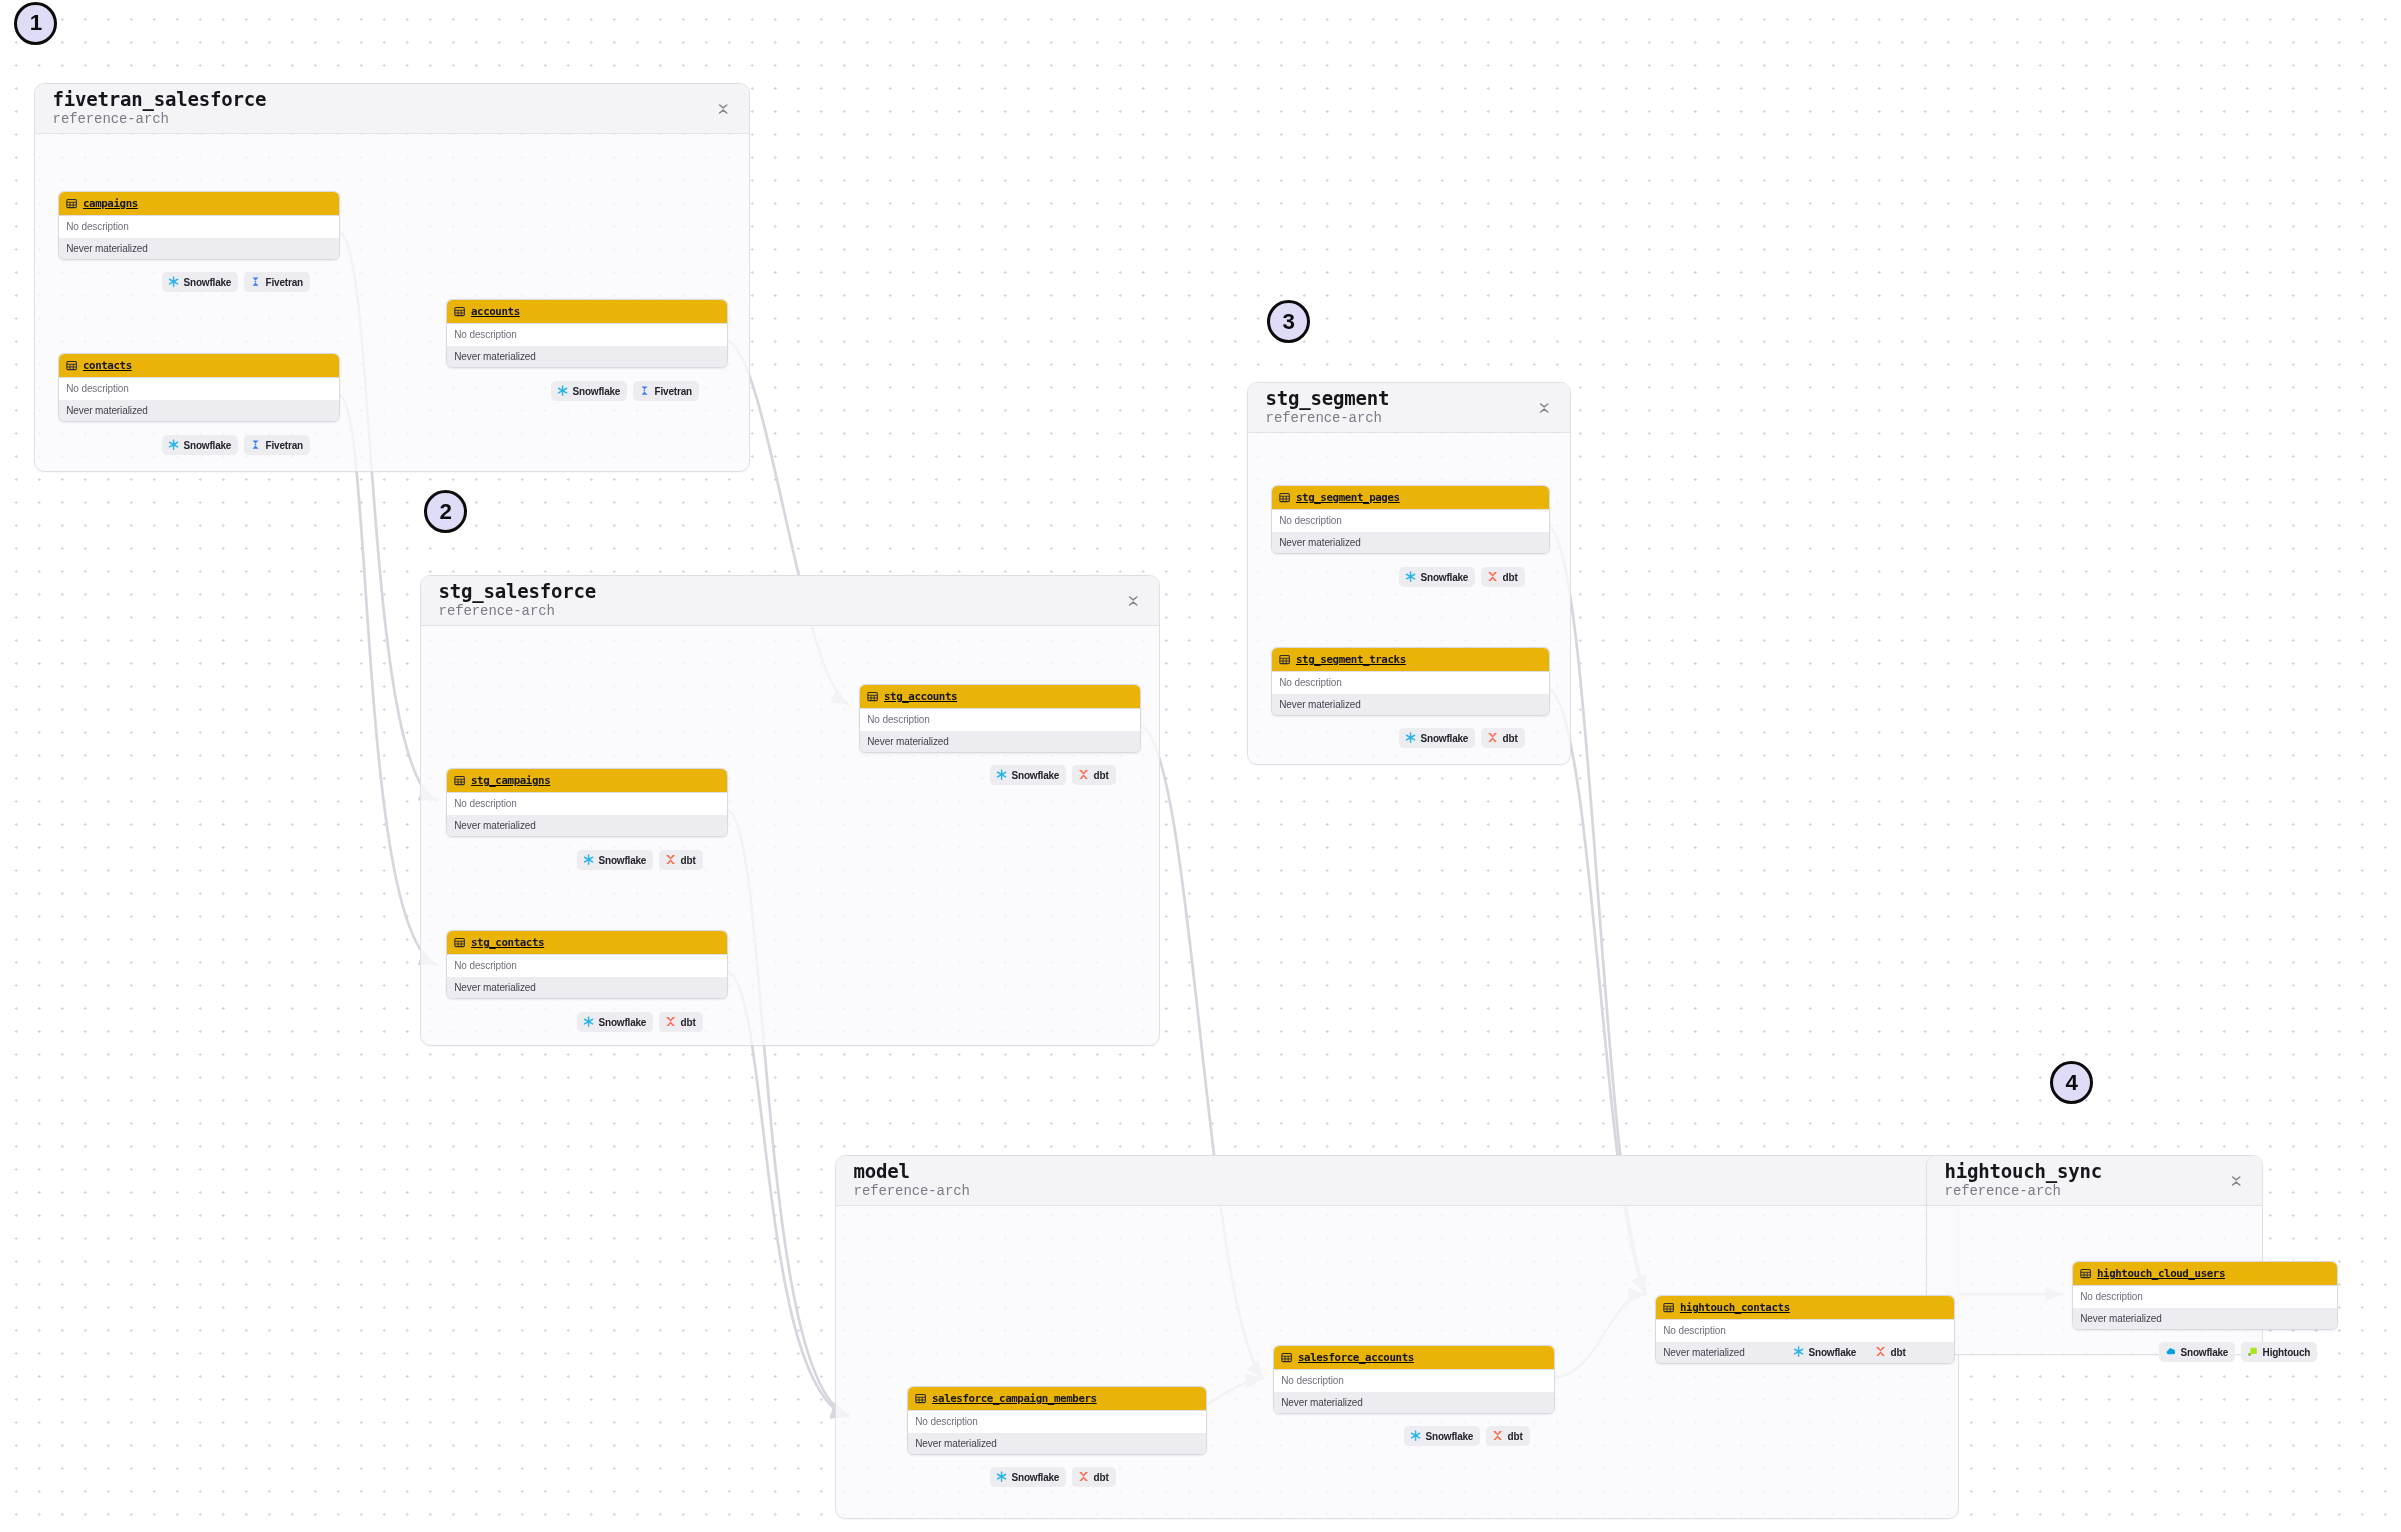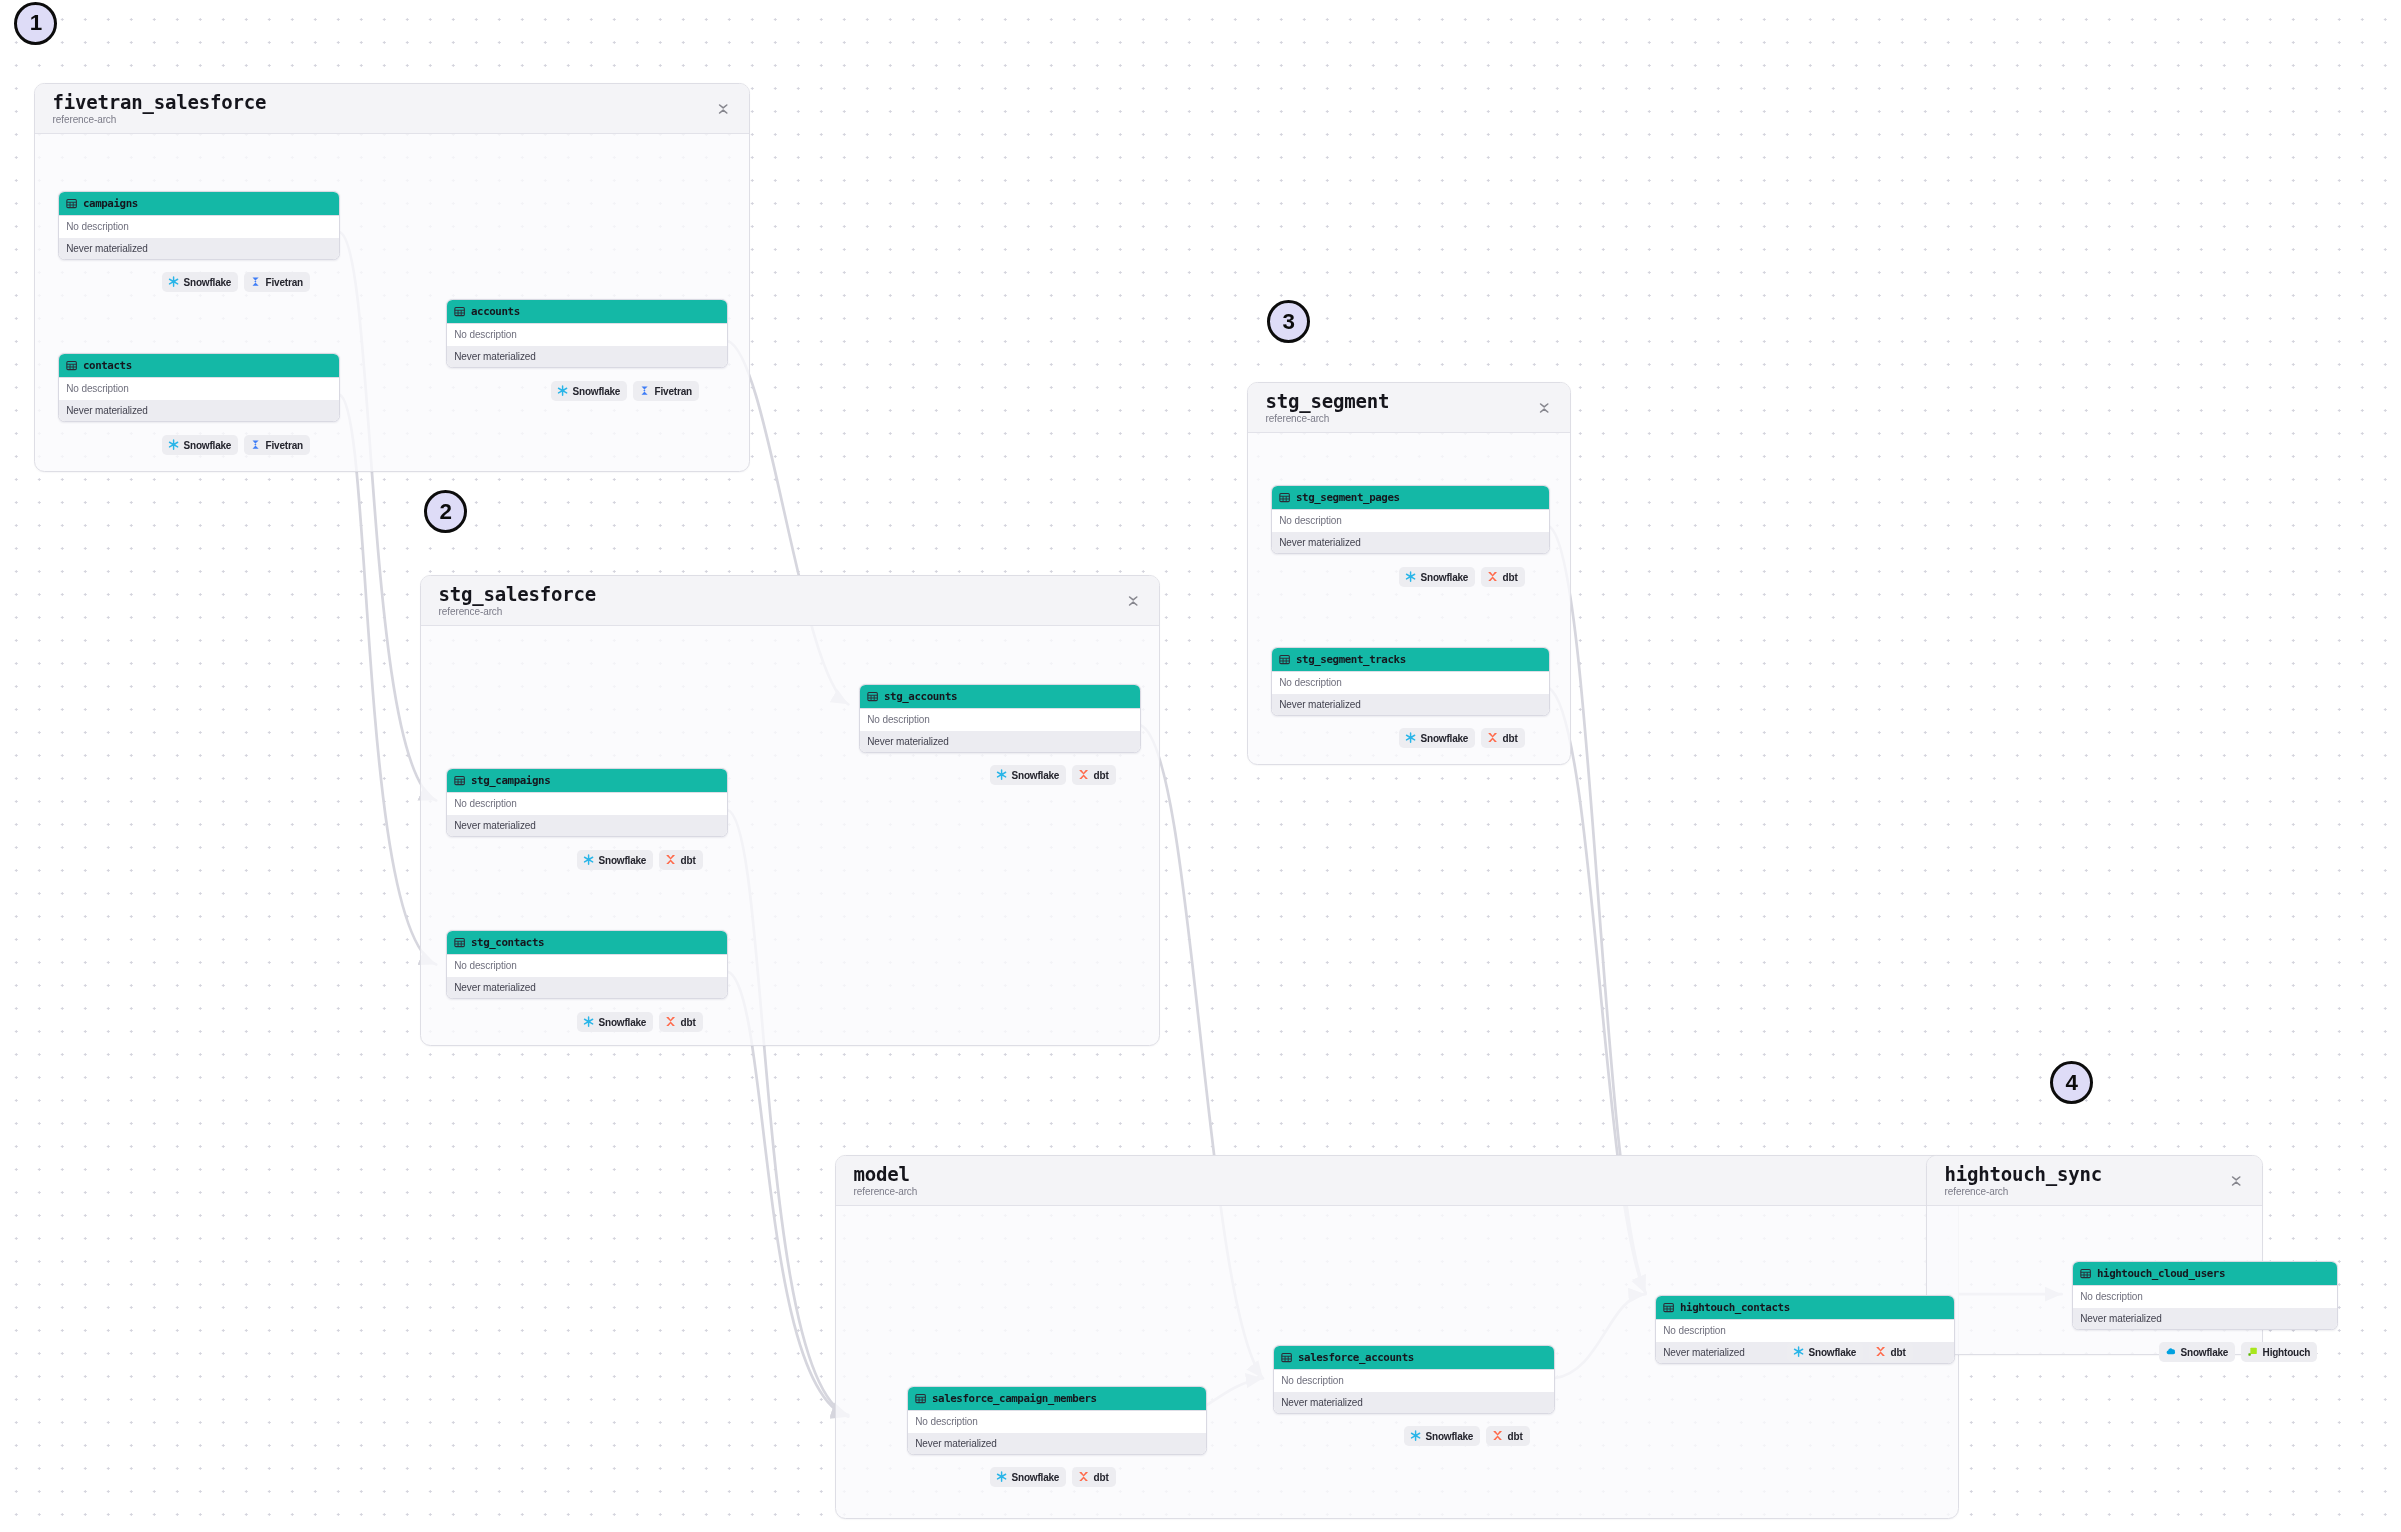--- a/index.html
+++ b/index.html
@@ -60,22 +60,22 @@
   .group-title {
     font-family: "DejaVu Sans Mono", "Liberation Mono", monospace;
     font-size: 19px;
     font-weight: 700;
     color: #15151c;
     letter-spacing: -0.2px;
     line-height: 1.12;
   }
 
   .group-sub {
-    font-family: Liberation Sans, sans-serif;
-    font-size: 10px;
+    font-family: Liberation Mono, monospace;
+    font-size: 14px;
     font-weight: 400;
     color: #7b7b88;
     letter-spacing: -0.1px;
     line-height: 1.15;
   }
 
   .collapse-icon {
     width: 16px; height: 17.6px;
     display: flex; flex-direction: column;
     align-items: center; justify-content: center;
@@ -92,27 +92,28 @@
     z-index: 4;
     width: 199px;
     border: 1.1px solid #d9d9e2;
     border-radius: 6.4px;
     background: #ffffff;
     overflow: hidden;
     box-shadow: 0 0.8px 2px rgba(20,20,50,0.07);
   }
 
   .node-head {
-    background: #14b8a6;
+    background: #eab308;
     border-bottom: 0.8px solid #dedee6;
     height: 24px;
     display: flex;
     align-items: center;
     gap: 5.6px;
     padding: 0 7.2px;
+    text-decoration: underline;
   }
 
   .table-icon { width: 11.2px; height: 11.2px; flex: 0 0 11.2px; display: block; }
 
   .node-title {
     font-family: "DejaVu Sans Mono", "Liberation Mono", monospace;
     font-size: 10.8px;
     font-weight: 700;
     color: #16161d;
     letter-spacing: -0.4px;

